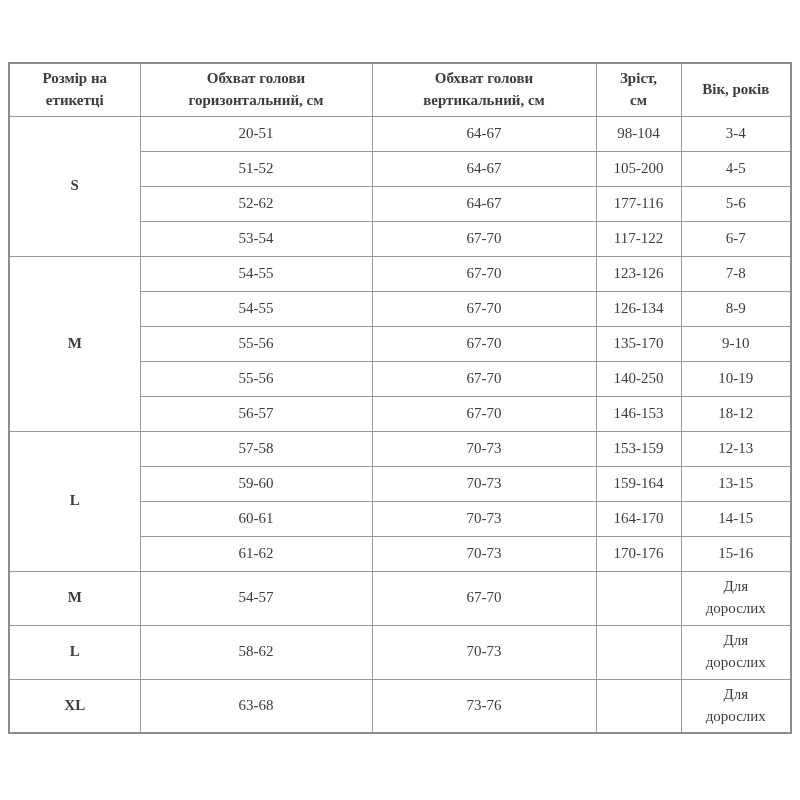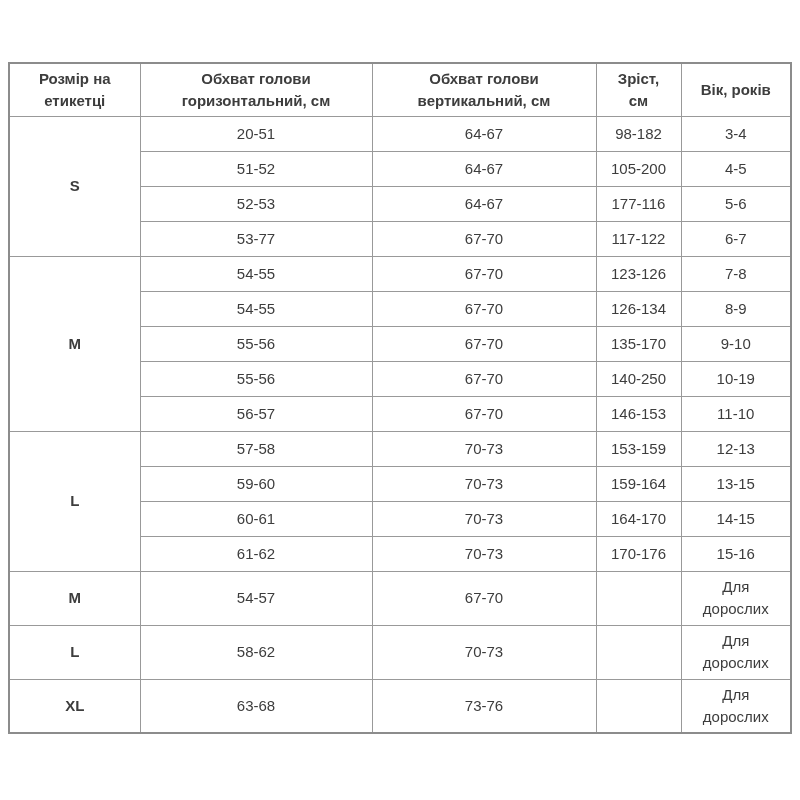--- a/index.html
+++ b/index.html
@@ -20,20 +20,21 @@
   table.size-chart {
     position: absolute;
     left: 8px;
     top: 62px;
     width: 782px;
     border-collapse: collapse;
     table-layout: fixed;
     border: 2px solid #8c8c8c;
     color: #3d3d3d;
     font-size: 15px;
+    font-family: Liberation Serif, serif;
   }
   table.size-chart th,
   table.size-chart td {
     border: 1px solid #999999;
     text-align: center;
     vertical-align: middle;
     padding: 2px 6px;
     line-height: 1.45;
     overflow: hidden;
   }
@@ -70,37 +71,37 @@
           <th>Зріст,
 см</th>
           <th>Вік, років</th>
         </tr>
       </thead>
     <tbody>
         <tr>
           <td class="size-cell" rowspan="4">S</td>
           <td>20-51</td>
           <td>64-67</td>
-          <td>98-182</td>
+          <td>98-104</td>
           <td class="age-cell">3-4</td>
         </tr>
         <tr>
           <td>51-52</td>
           <td>64-67</td>
           <td>105-200</td>
           <td class="age-cell">4-5</td>
         </tr>
         <tr>
-          <td>52-53</td>
+          <td>52-62</td>
           <td>64-67</td>
           <td>177-116</td>
           <td class="age-cell">5-6</td>
         </tr>
         <tr>
-          <td>53-77</td>
+          <td>53-54</td>
           <td>67-70</td>
           <td>117-122</td>
           <td class="age-cell">6-7</td>
         </tr>
         <tr>
           <td class="size-cell" rowspan="5">M</td>
           <td>54-55</td>
           <td>67-70</td>
           <td>123-126</td>
           <td class="age-cell">7-8</td>
@@ -120,21 +121,21 @@
         <tr>
           <td>55-56</td>
           <td>67-70</td>
           <td>140-250</td>
           <td class="age-cell">10-19</td>
         </tr>
         <tr>
           <td>56-57</td>
           <td>67-70</td>
           <td>146-153</td>
-          <td class="age-cell">11-10</td>
+          <td class="age-cell">18-12</td>
         </tr>
         <tr>
           <td class="size-cell" rowspan="4">L</td>
           <td>57-58</td>
           <td>70-73</td>
           <td>153-159</td>
           <td class="age-cell">12-13</td>
         </tr>
         <tr>
           <td>59-60</td>

